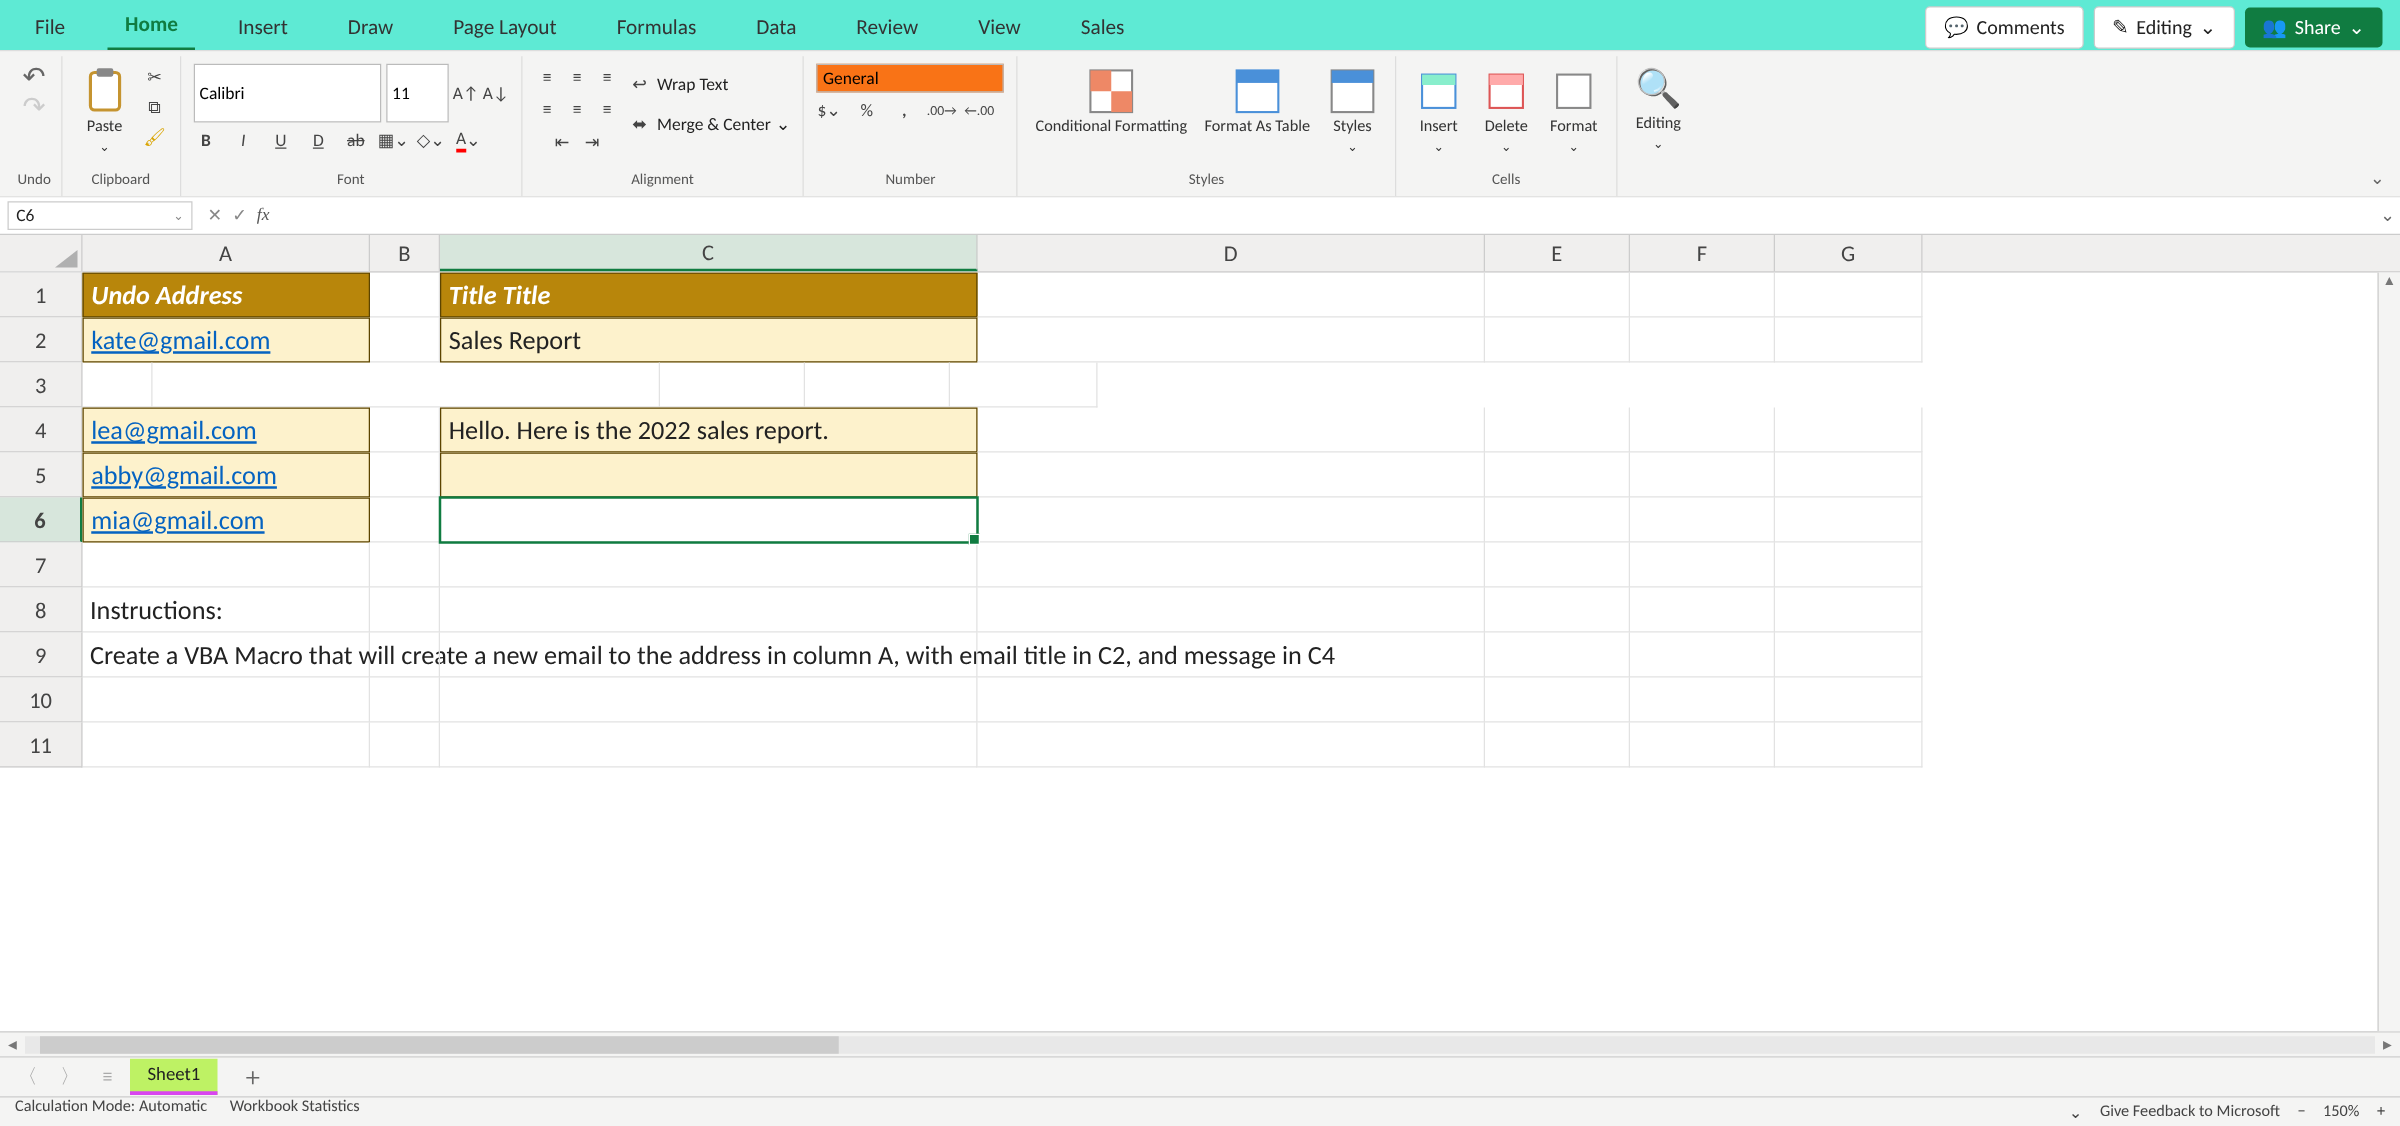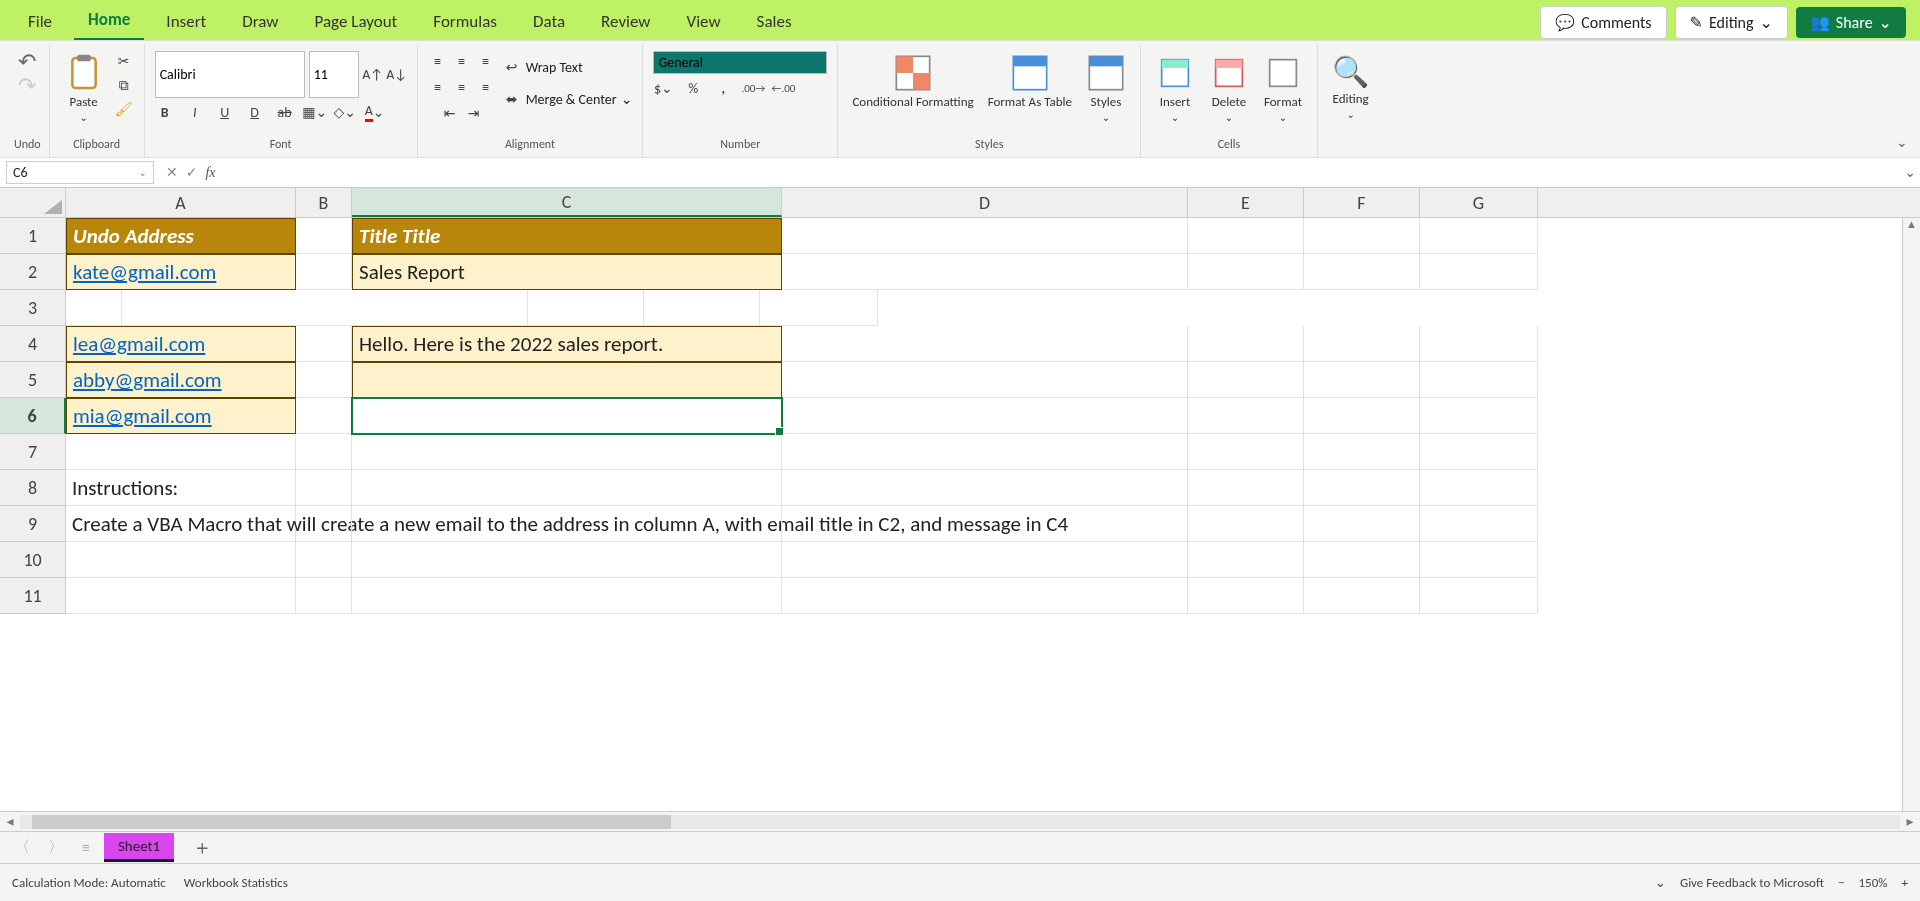--- a/index.html
+++ b/index.html
@@ -1,40 +1,40 @@
 <!DOCTYPE html>
 <html><head>
 <meta charset="utf-8">
 <style>
   * { box-sizing: border-box; margin: 0; padding: 0; font-family: "Segoe UI", Calibri, sans-serif; }
   body { background: #fff; width: 1920px; height: 901px; overflow: hidden; font-size: 14px; color: #222; }
   .app { display: flex; flex-direction: column; height: 100%; }
 
   
-  .tabs { display: flex; align-items: center; padding: 4px 14px 0 14px; height: 40px; background: #bef264; gap: 8px; }
+  .tabs { display: flex; align-items: center; padding: 4px 14px 0 14px; height: 40px; background: #5eead4; gap: 20px; }
   .tab { padding: 6px 14px 8px; font-size: 17px; color: #333; cursor: pointer; }
   .tab.active { color: #107c41; font-weight: 600; border-bottom: 3px solid #107c41; }
   .tabs-right { margin-left: auto; display: flex; gap: 8px; align-items: center; }
   .btn-comments, .btn-editing { background: #fff; border: 1px solid #ccc; border-radius: 4px; padding: 6px 14px; font-size: 16px; color: #222; display: flex; align-items: center; gap: 6px; }
   .btn-share { background: #107c41; color: #fff; border: none; border-radius: 4px; padding: 6px 14px; font-size: 16px; display: flex; align-items: center; gap: 6px; }
 
   
   .ribbon { background: #f4f4f3; border-top: 1px solid #ddd; border-bottom: 1px solid #ddd; display: flex; padding: 4px 6px 0; height: 118px; }
   .ribbon-group { display: flex; flex-direction: column; align-items: center; padding: 2px 8px; border-right: 1px solid #ddd; }
   .ribbon-group:last-child { border-right: none; }
   .ribbon-group-content { display: flex; flex: 1; align-items: flex-start; gap: 6px; padding: 4px 2px; }
   .ribbon-group-label { font-size: 12px; color: #555; padding: 2px 0 4px; }
   .icon-big { width: 40px; height: 40px; display: block; }
   .vstack { display: flex; flex-direction: column; gap: 4px; align-items: center; }
   .hstack { display: flex; gap: 4px; align-items: center; }
   .small-icon { width: 20px; height: 20px; display: flex; align-items: center; justify-content: center; color: #444; }
   .font-box, .size-box { border: 1px solid #bbb; background: #fff; font-size: 14px; padding: 14px 4px; }
   .font-box { width: 150px; }
   .size-box { width: 50px; }
-  .nf-box { border: 1px solid #bbb; background: #0f766e; width: 174px; font-size: 14px; padding: 2px 4px; }
+  .nf-box { border: 1px solid #bbb; background: #f97316; width: 150px; font-size: 14px; padding: 2px 4px; }
   .ribbon-btn { display: flex; flex-direction: column; align-items: center; gap: 2px; font-size: 13px; color: #333; padding: 2px 4px; }
   .ribbon-btn span { text-align: center; line-height: 1.15; }
   .ribbon-chevron { margin-left: auto; width: 18px; align-self: flex-end; color: #666; padding-bottom: 6px; padding-right: 6px; }
 
   
   .fbar { display: flex; align-items: center; height: 30px; border-bottom: 1px solid #ccc; background: #fff; }
   .name-box { width: 148px; border: 1px solid #ccc; margin: 2px 2px 2px 6px; padding: 2px 6px; font-size: 14px; display: flex; justify-content: space-between; align-items: center; }
   .fx-controls { display: flex; align-items: center; gap: 8px; padding: 0 10px; color: #888; }
   .fx-label { font-style: italic; font-family: "Times New Roman", serif; color: #555; }
   .formula-input { flex: 1; border: none; padding: 2px 6px; font-size: 14px; }
@@ -62,25 +62,25 @@
   .hscroll { height: 20px; background: #f4f4f3; border-top: 1px solid #ccc; display: flex; align-items: center; }
   .hscroll .arrow { width: 20px; text-align: center; color: #777; }
   .hscroll .track { flex: 1; height: 14px; background: #e8e8e8; position: relative; }
   .hscroll .thumb { position: absolute; left: 12px; width: 34%; height: 100%; background: #ccc; }
   .vscroll-ind { position: absolute; right: 0; top: 30px; width: 18px; bottom: 20px; background: #f4f4f3; border-left: 1px solid #ccc; }
   .vscroll-ind .arrow { height: 18px; text-align: center; color: #777; font-size:11px; }
 
   
   .sheet-bar { height: 32px; background: #f4f4f3; border-top: 1px solid #ccc; display: flex; align-items: center; padding: 0 10px; gap: 10px; }
   .sheet-nav { color: #aaa; font-size: 16px; padding: 0 4px; }
-  .sheet-tab { padding: 4px 14px; background: #d946ef; border-bottom: 3px solid #0f172a; font-size: 15px; }
+  .sheet-tab { padding: 4px 14px; background: #bef264; border-bottom: 3px solid #d946ef; font-size: 15px; }
   .sheet-add { color: #666; font-size: 20px; padding: 0 8px; }
 
   
-  .status { height: 38px; background: #f4f4f3; border-top: 1px solid #ccc; display: flex; align-items: center; padding: 0 12px; font-size: 13px; color: #444; gap: 18px; }
+  .status { height: 24px; background: #f4f4f3; border-top: 1px solid #ccc; display: flex; padding: 0 12px; font-size: 13px; color: #444; gap: 18px; }
   .status-right { margin-left: auto; display: flex; gap: 14px; align-items: center; }
 </style>
 </head>
 <body>
 
 <div class="app">
 
   <div class="tabs">
 
     <div class="tab">File</div>

